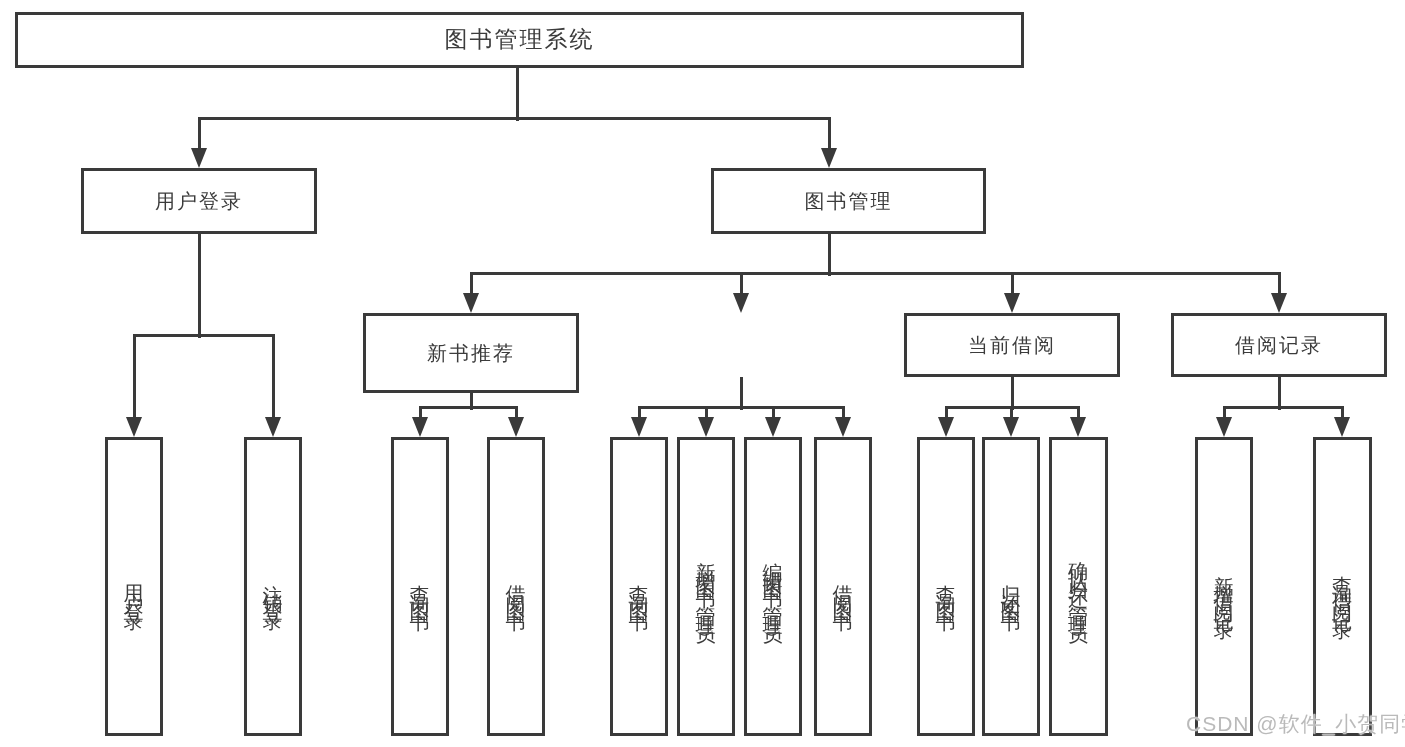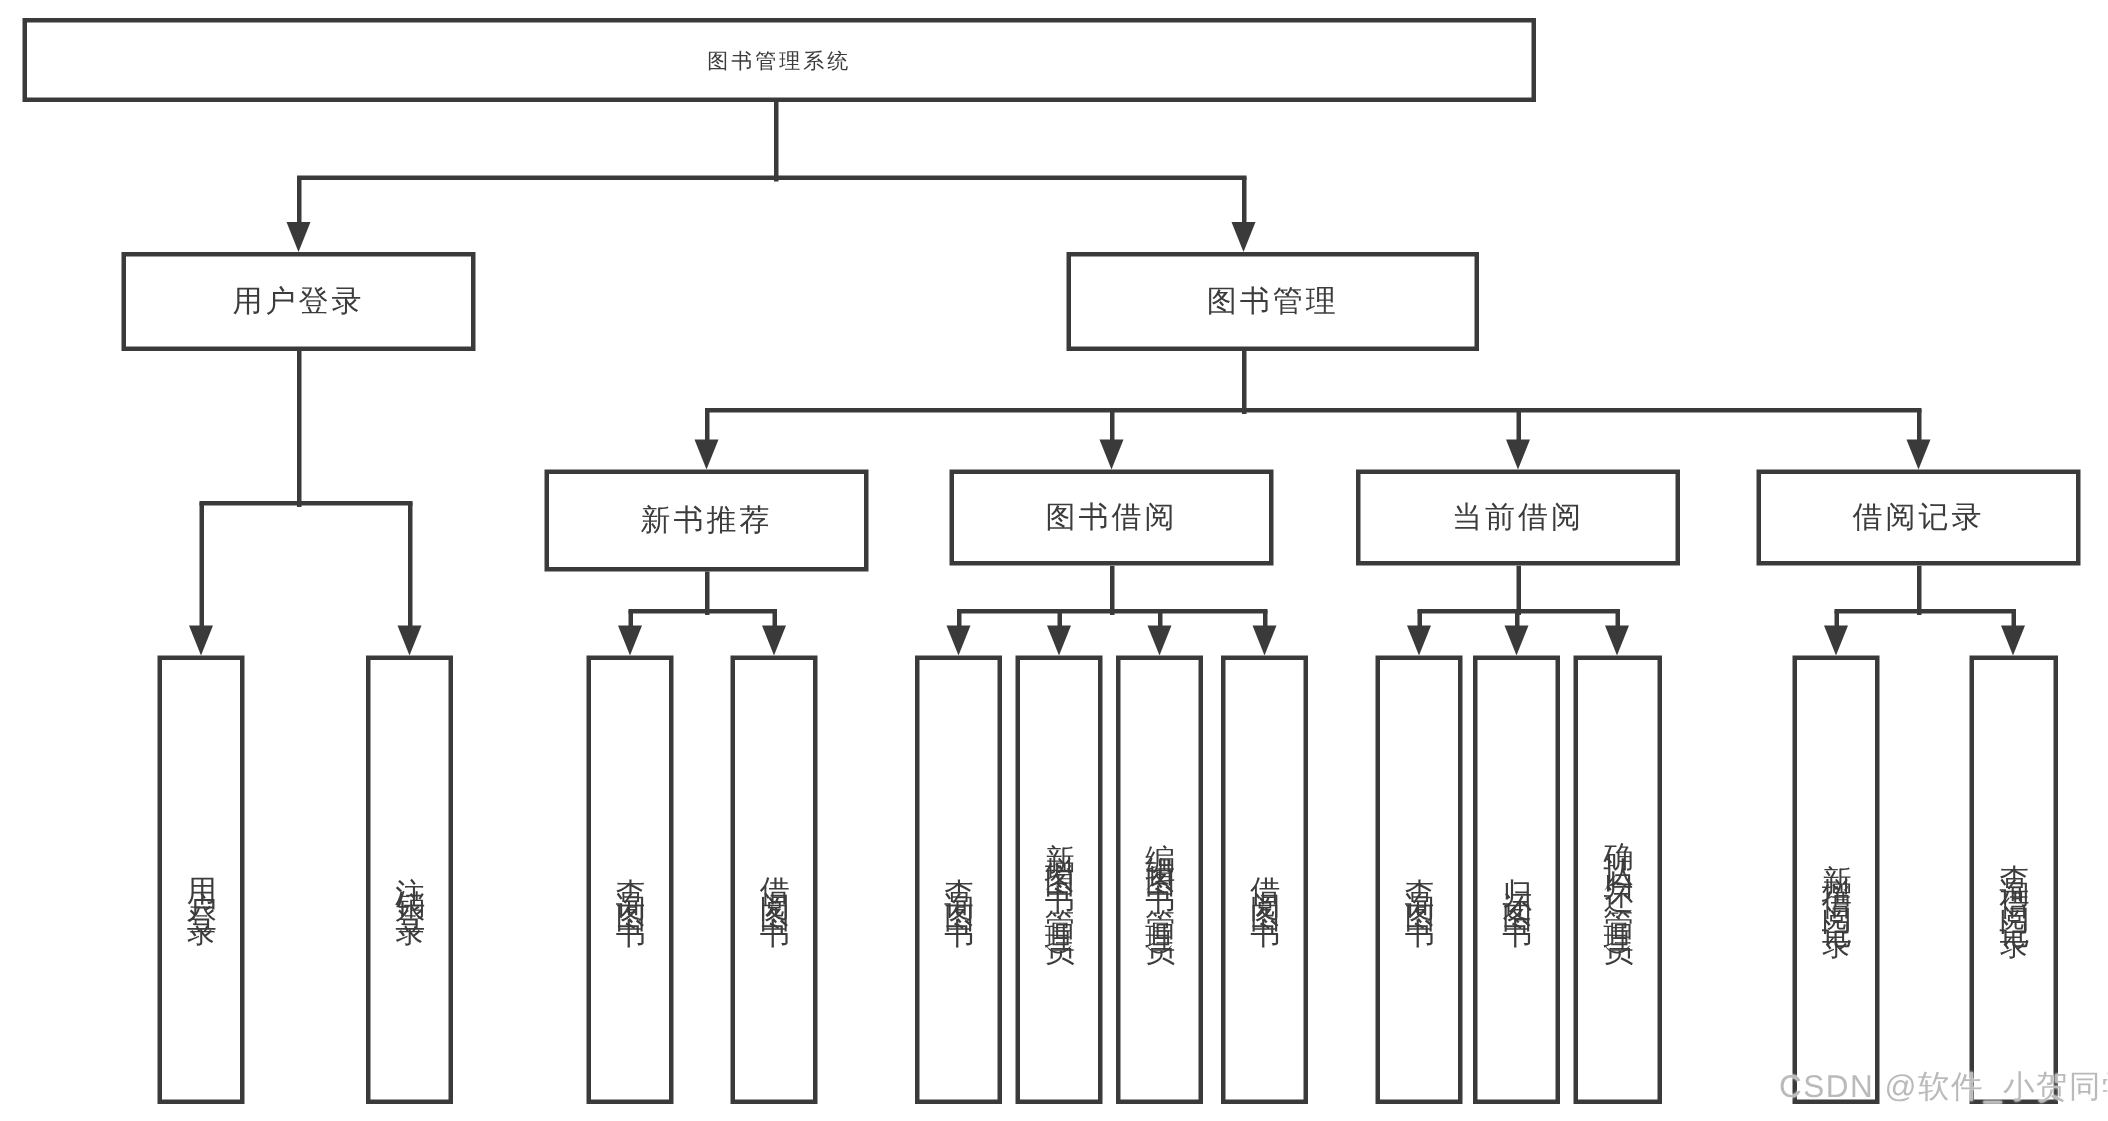--- a/index.html
+++ b/index.html
@@ -21,21 +21,21 @@
     align-items: center;
     justify-content: center;
     z-index: 2;
     line-height: 1.3;
   }
   .node.h {
     font-size: 20px;
     letter-spacing: 2px;
     white-space: nowrap;
   }
-  .node.root { font-size: 14px; }
+  .node.root { font-size: 23px; }
   .node.v {
     writing-mode: vertical-rl;
     text-orientation: mixed;
     font-size: 20px;
     letter-spacing: 9px;
     line-height: 1;
     padding: 4px 0;
   }
   .line {
     position: absolute;
@@ -121,22 +121,21 @@
       <div class="arrow" style="left: 1216px; top: 417px;"></div>
       <div class="line" style="left: 1340.5px; top: 407px; width: 3px; height: 14px;"></div>
       <div class="arrow" style="left: 1334px; top: 417px;"></div>
     </div>
 
   <div class="node h root" style="left:15px; top:12px; width:1009px; height:56px;">图书管理系统</div>
 
   <div class="node h" style="left:81px; top:168px; width:236px; height:66px;">用户登录</div>
   <div class="node h" style="left:711px; top:168px; width:275px; height:66px;">图书管理</div>
 
-  <div class="node h" style="left:363px; top:313px; width:216px; height:68px;">新书推荐</div>
-  <div class="node h" style="left:633px; top:313px; width:216px; height:64px;">图书借阅</div>
+  <div class="node h" style="left:363px; top:313px; width:216px; height:80px;">新书推荐</div>
   <div class="node h" style="left:904px; top:313px; width:216px; height:64px;">当前借阅</div>
   <div class="node h" style="left:1171px; top:313px; width:216px; height:64px;">借阅记录</div>
 
   <div class="node v" style="left:105px; top:437px; width:58px; height:299px;">用户登录</div>
   <div class="node v" style="left:244px; top:437px; width:58px; height:299px;">注销登录</div>
 
   <div class="node v" style="left:391px; top:437px; width:58px; height:299px;">查询图书</div>
   <div class="node v" style="left:487px; top:437px; width:58px; height:299px;">借阅图书</div>
 
   <div class="node v" style="left:610px; top:437px; width:58px; height:299px;">查询图书</div>

